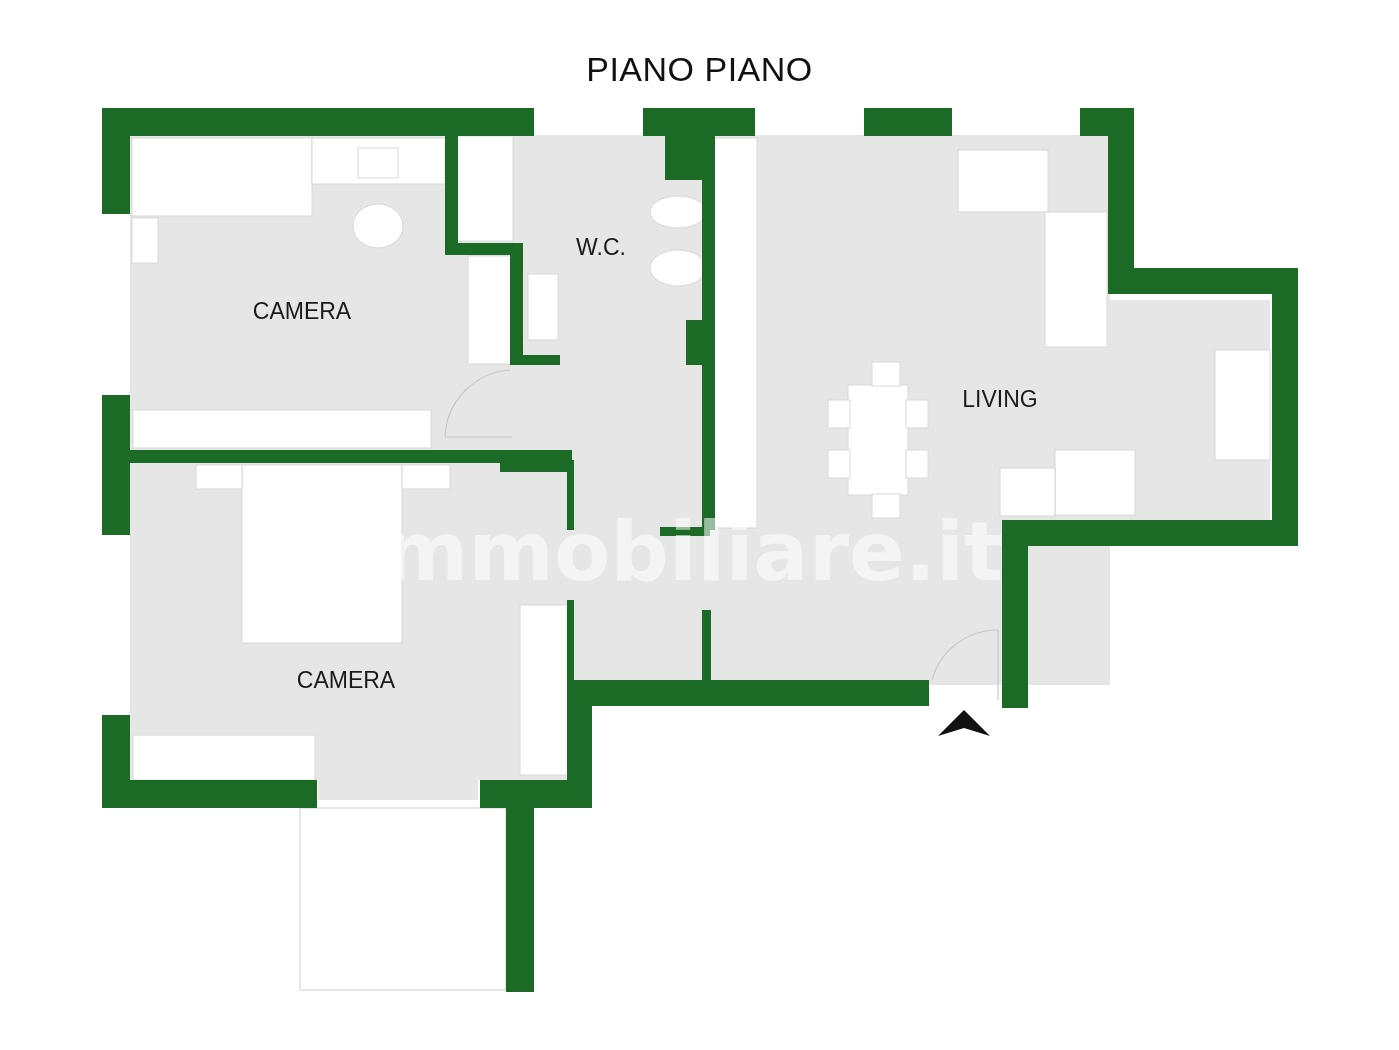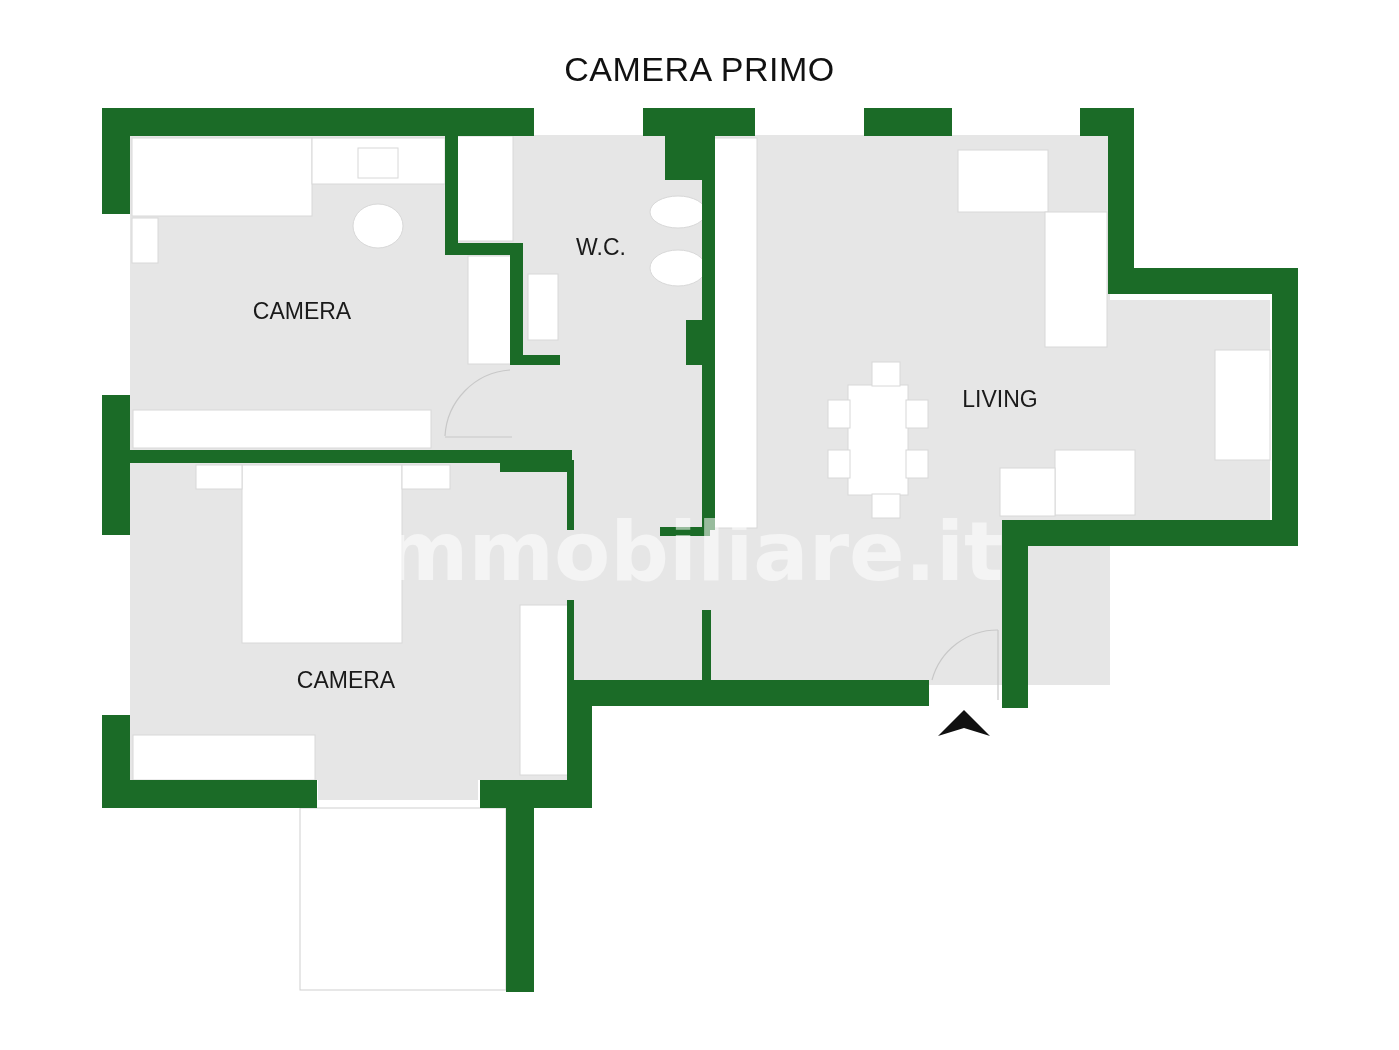--- a/index.html
+++ b/index.html
@@ -5,21 +5,21 @@
   html, body { margin:0; padding:0; background:#ffffff; }
   body { width:1399px; height:1050px; position:relative; overflow:hidden; font-family:"Liberation Sans", sans-serif; }
   .title { position:absolute; left:0; width:1399px; top:50px; text-align:center; font-size:34px; color:#111; letter-spacing:0.5px; }
   svg { position:absolute; left:0; top:0; }
   .room-label { font-family:"Liberation Sans", sans-serif; font-size:23px; fill:#1a1a1a; }
   .watermark { font-family:"DejaVu Sans", sans-serif; font-weight:bold; font-size:82px; fill:#ffffff; fill-opacity:0.55; }
 </style>
 </head>
 <body>
 
-<div class="title">CAMERA PRIMO</div>
+<div class="title">PIANO PIANO</div>
 
 <svg width="1399" height="1050" viewBox="0 0 1399 1050">
 
   <g fill="#e6e6e6">
     <rect x="130" y="135" width="575" height="318"></rect>
     <rect x="130" y="460" width="440" height="320"></rect>
     <rect x="570" y="355" width="140" height="330"></rect>
     <rect x="710" y="135" width="400" height="550"></rect>
     <rect x="1040" y="300" width="230" height="220"></rect>
     <rect x="318" y="780" width="160" height="20"></rect>

